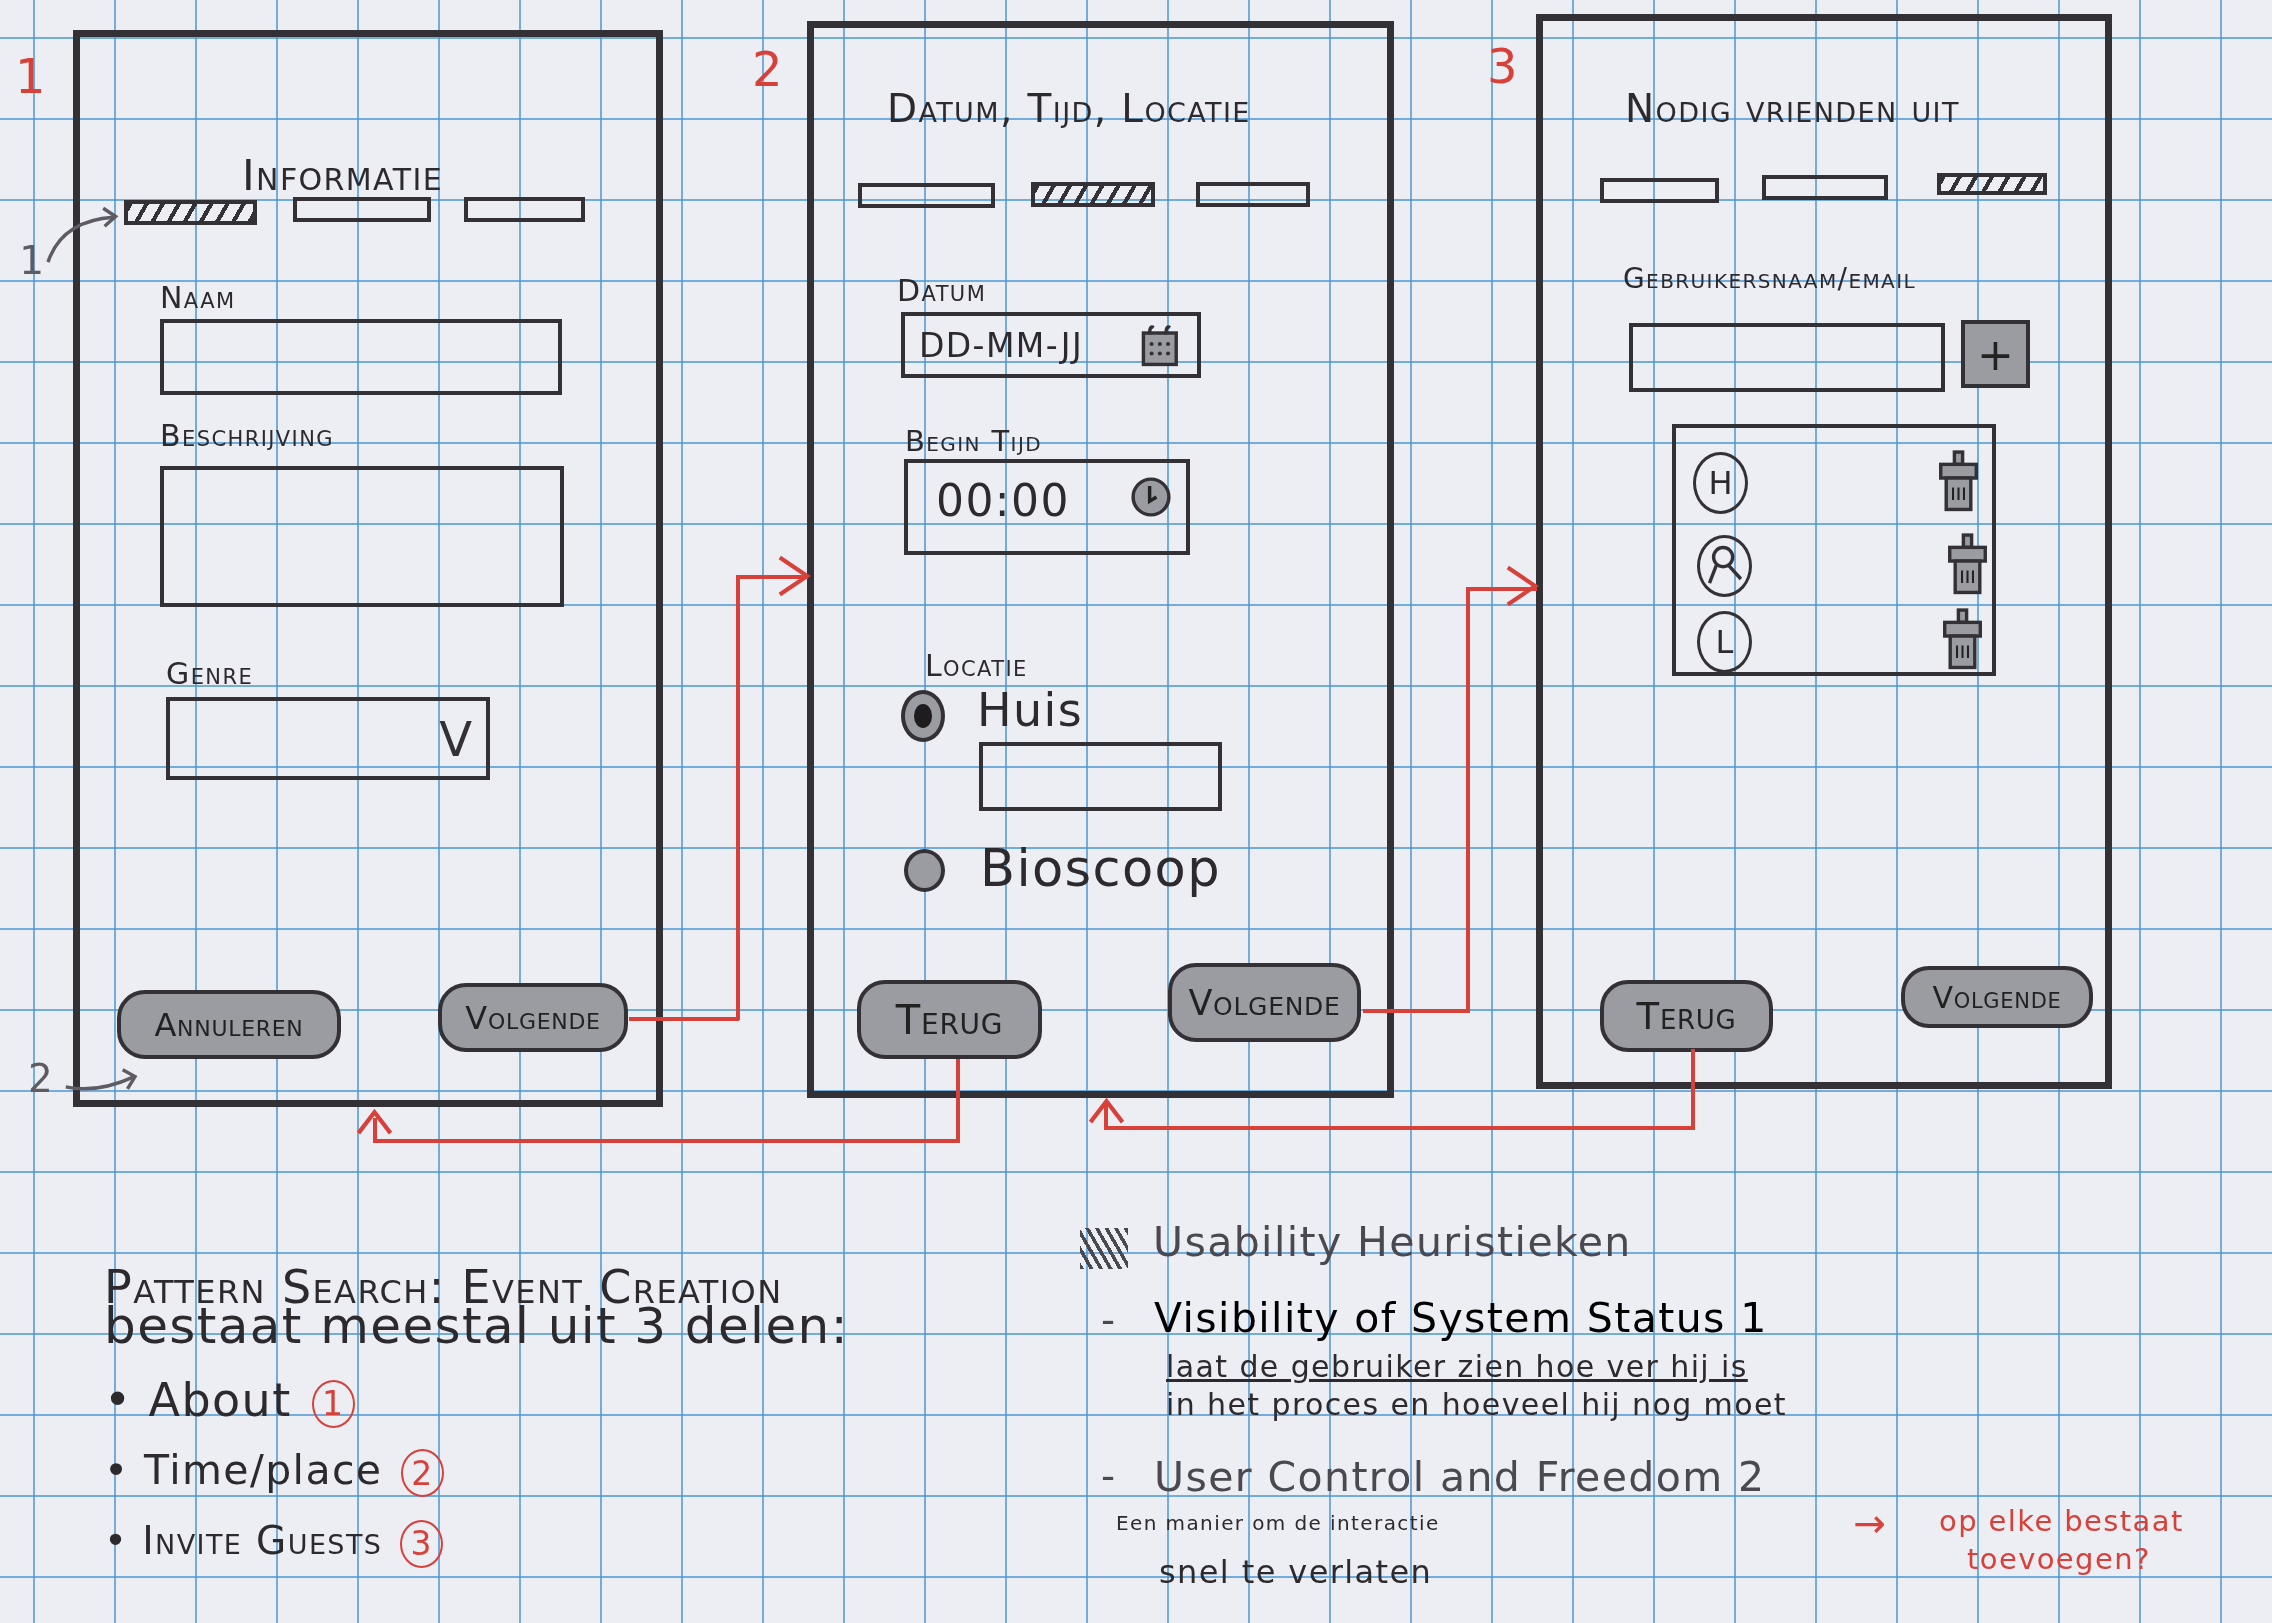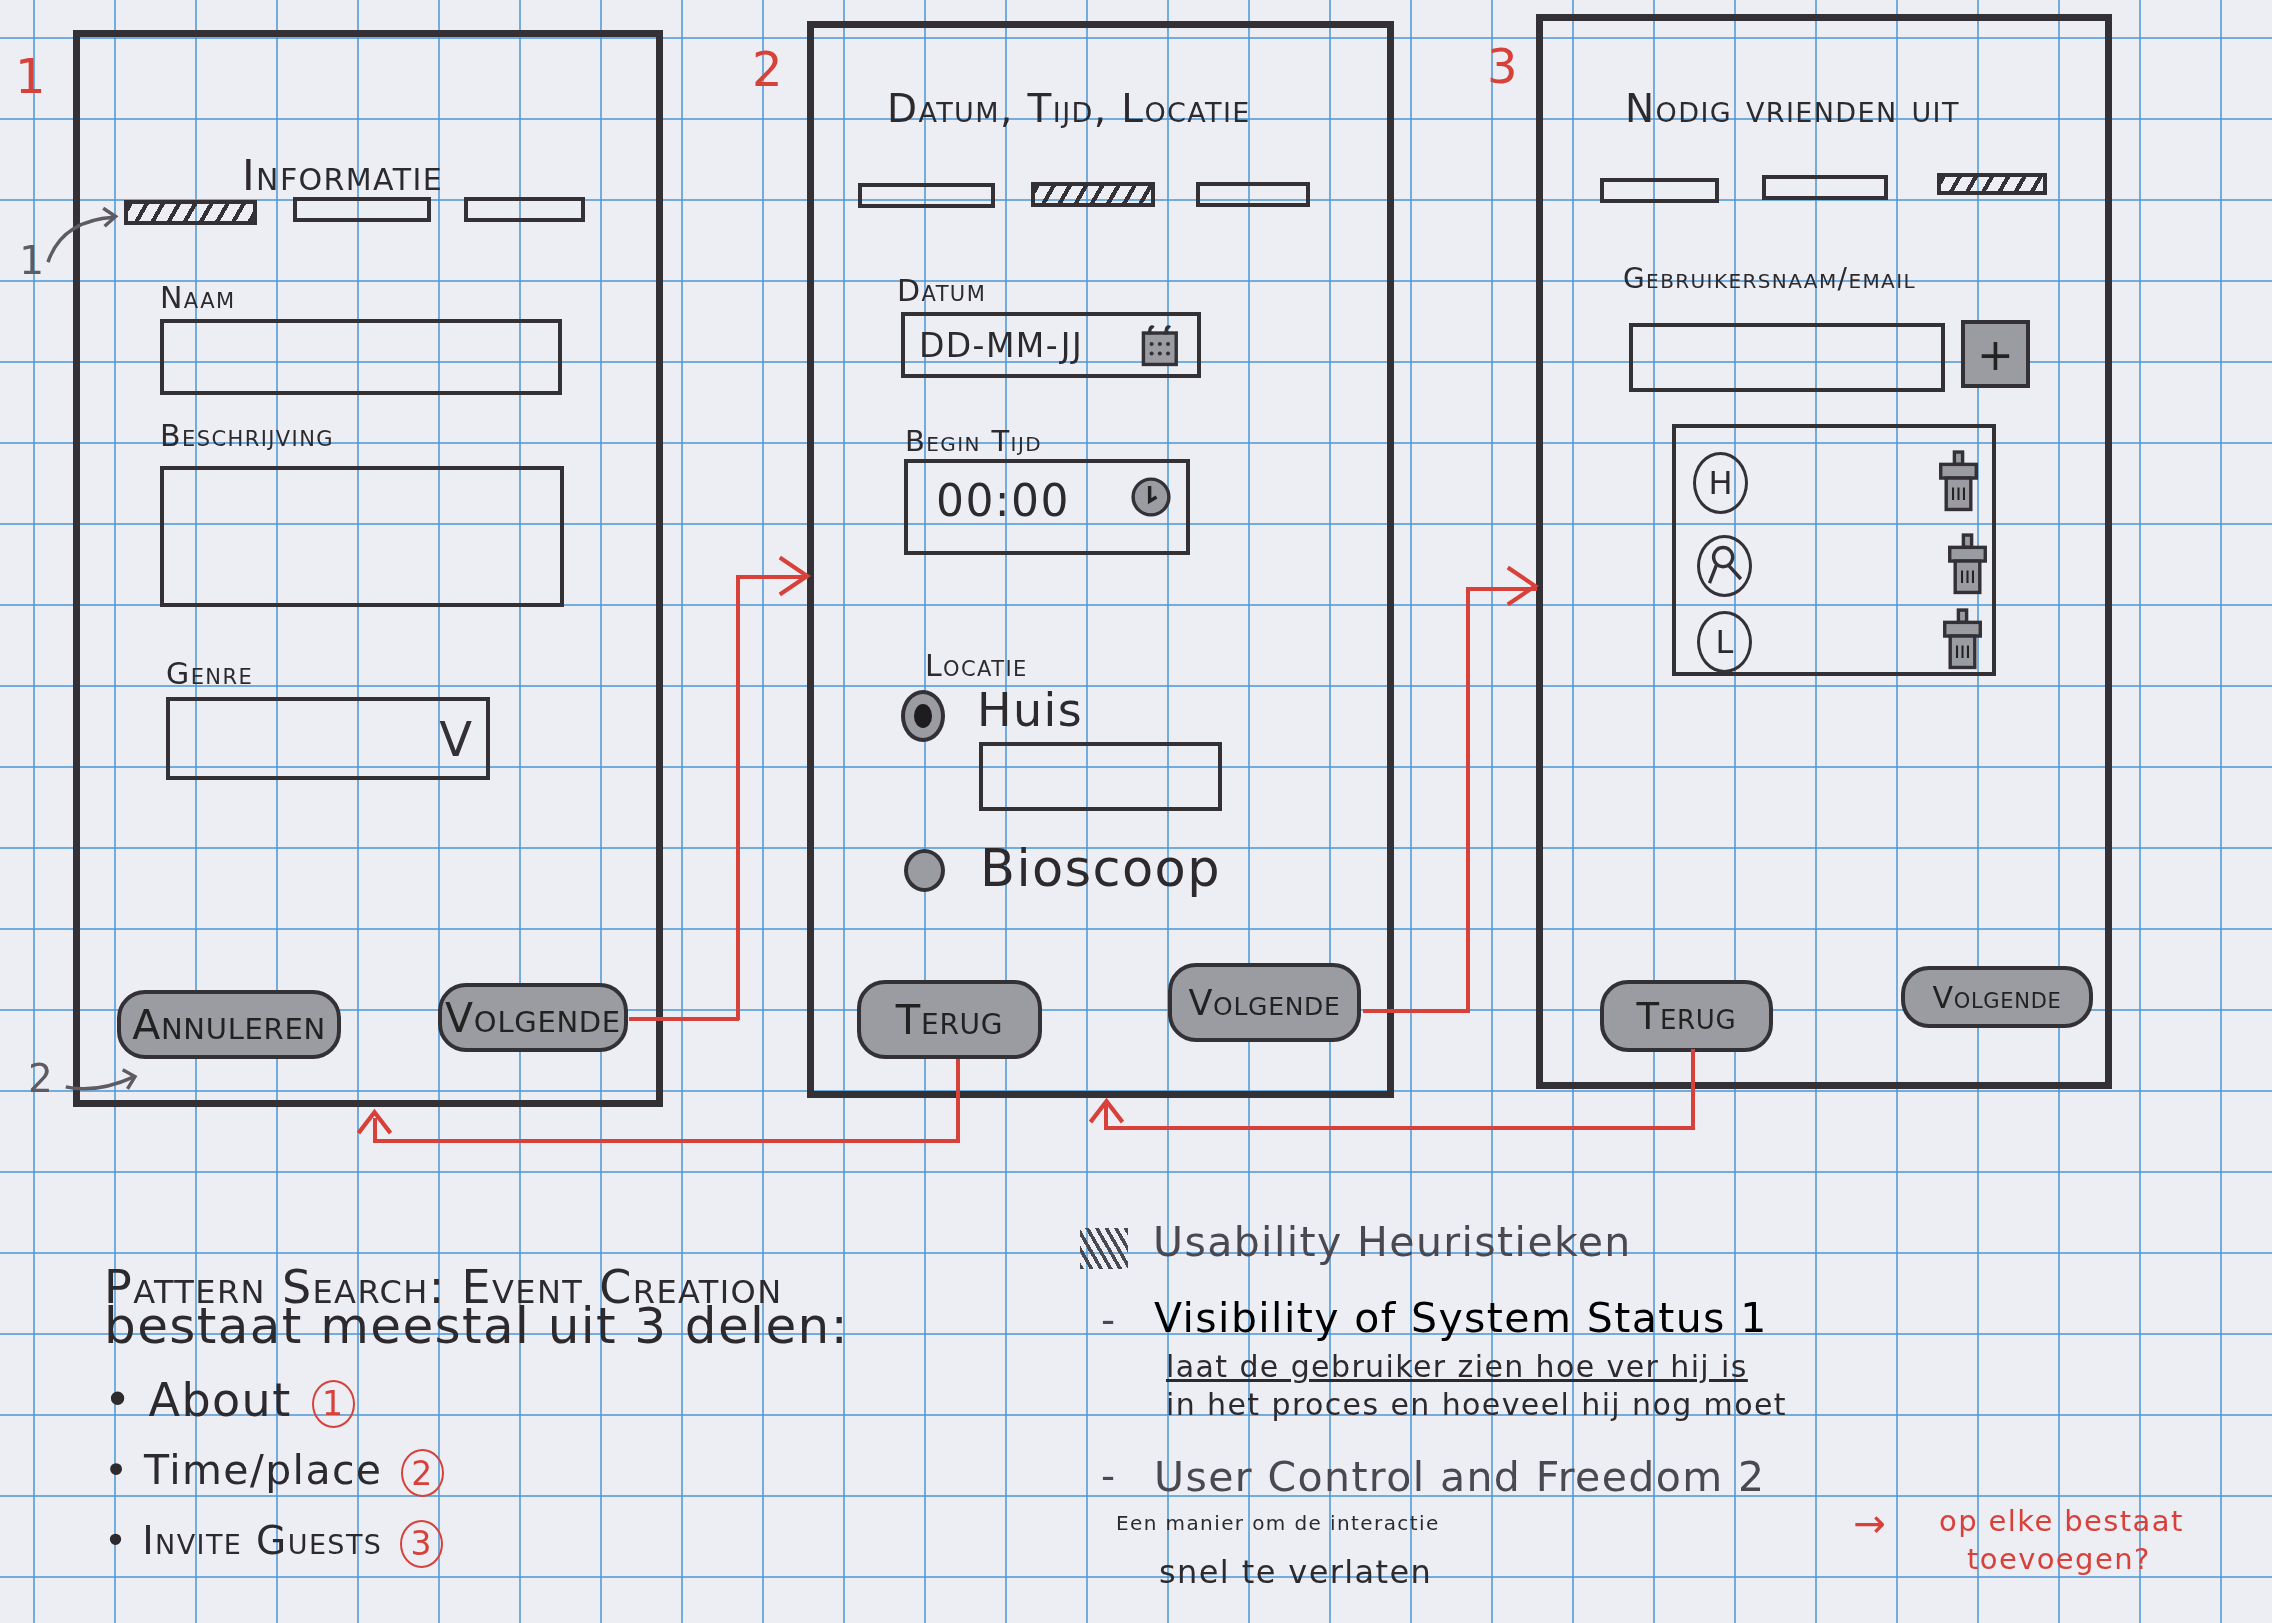--- a/index.html
+++ b/index.html
@@ -23,21 +23,21 @@
   .grayNote { color: #5e5c62; font-size: 39px; }
   .box { position: absolute; border: 4.1px solid #333135; box-sizing: border-box; background: transparent; }
   .step { position: absolute; height: 25px; border: 4.1px solid #333135; box-sizing: border-box; }
   .step.active {
     background: repeating-linear-gradient(120deg, #333135 0 4.1px, transparent 4.1px 14px);
   }
   .btn {
     position: absolute; height: 69px; border: 4.1px solid #333135; box-sizing: border-box;
     border-radius: 28px; background: #9a9ca2;
     display: flex; align-items: center; justify-content: center;
-    font-size: 41px; font-variant: small-caps; color: #222;
+    font-size: 32px; font-variant: small-caps; color: #222;
     letter-spacing: 0.7px; cursor: pointer;
   }
   .red { position: absolute; background: #d8413a; }
   .radio { position: absolute; border-radius: 50%; border: 4.1px solid #333135; box-sizing: border-box; background: #9a9ca2; }
   .radio .dot { position: absolute; left: 50%; top: 50%; width: 18px; height: 23.5px; margin: -11.7px 0 0 -9px; border-radius: 50%; background: #1e1c1f; }
   .avatar { position: absolute; width: 55px; height: 62px; border: 3.5px solid #333135; border-radius: 50%; box-sizing: border-box;
             display: flex; align-items: center; justify-content: center; font-size: 32px; }
   .trash { position: absolute; width: 41px; height: 69px; }
   .note { font-size: 46px; }
   .red-text { color: #d8413a; }

